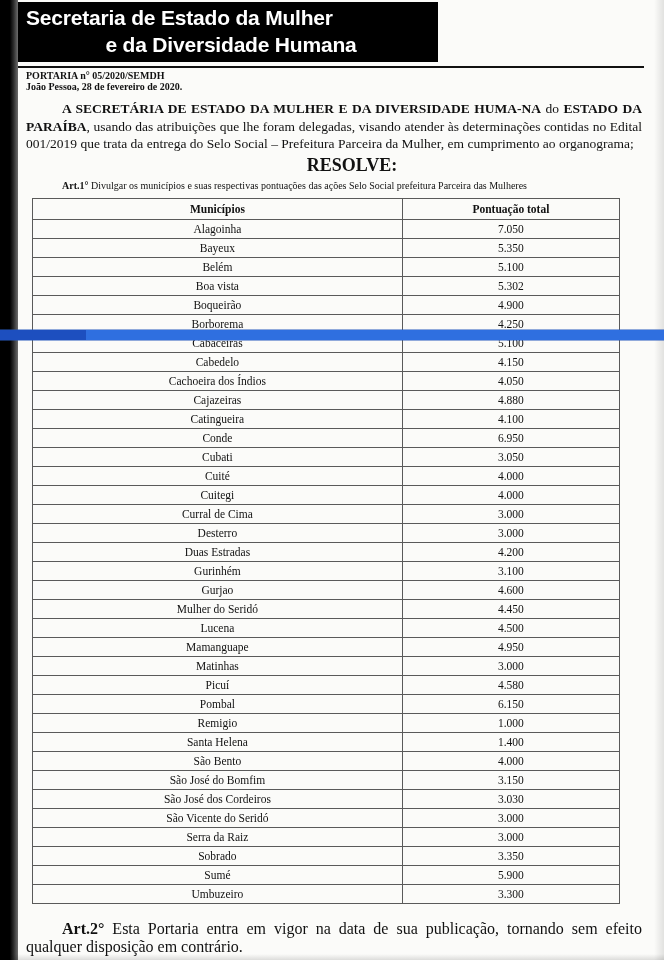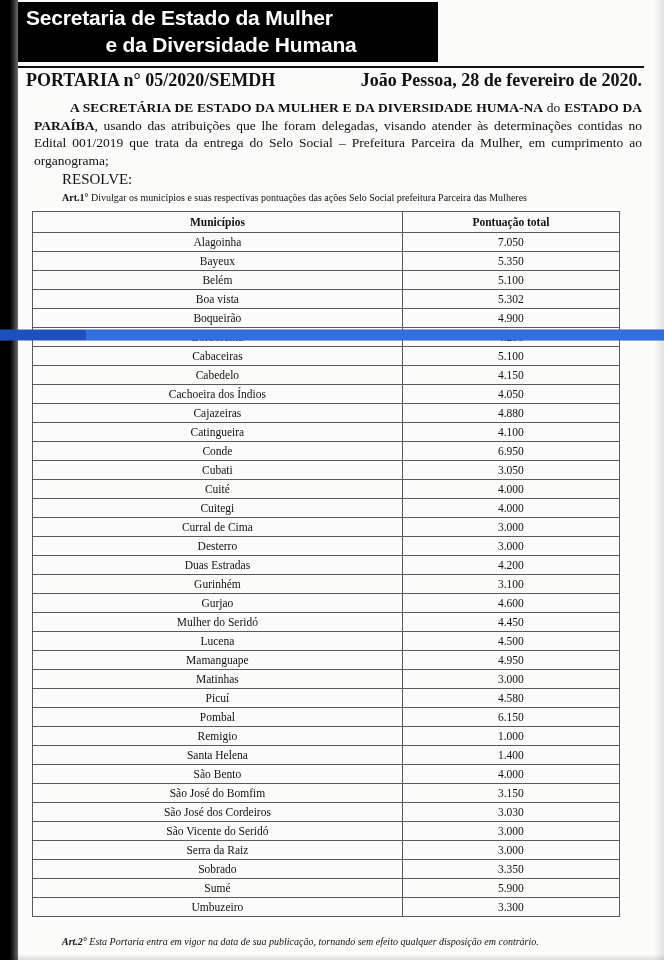--- a/index.html
+++ b/index.html
@@ -73,40 +73,41 @@
     background: #111;
   }
   .body-wrap {
     position: absolute;
     left: 8px;
     top: 70px;
     width: 616px;
   }
   .portaria-line {
     display: flex;
-    justify-content: space-between;
     align-items: baseline;
-    font-size: 18px;
+    font-size: 10px;
     margin-bottom: 8px;
+    flex-direction: column;
   }
   .portaria-left { font-weight: bold; }
   .portaria-right { font-weight: bold; }
   p.para {
-    margin: 0 0 2px 8px;
+    margin: 0 0 2px 0;
     font-size: 13.5px;
     line-height: 17.5px;
     text-align: justify;
   }
   .indent { text-indent: 36px; }
   .bold { font-weight: bold; }
   .resolve {
     margin: 1px 0 1px 0;
-    font-size: 15px;
-    font-weight: normal;
+    font-size: 18px;
+    font-weight: bold;
     text-indent: 36px;
+    text-align: center;
   }
   .art-line {
     margin: 0 0 4px 0;
     font-size: 10px;
     line-height: 17.5px;
     text-align: justify;
     text-indent: 36px;
   }
   table.scores {
     border-collapse: collapse;
@@ -124,25 +125,24 @@
   }
   table.scores th {
     font-weight: bold;
     font-size: 11.5px;
     height: 18px;
   }
   table.scores col.c1 { width: 63%; }
   table.scores col.c2 { width: 37%; }
   .closing {
     margin: 8px 0 0 0;
-    font-size: 10px;
+    font-size: 16px;
     line-height: 17.5px;
     text-align: justify;
     text-indent: 36px;
-    font-style: italic;
   }
   
   .blue-bar {
     position: absolute;
     left: 0;
     top: 330px;
     width: 664px;
     height: 10px;
     background: #2f6fe0;
     box-shadow: 0 0 0 1px rgba(40,90,190,0.5);

